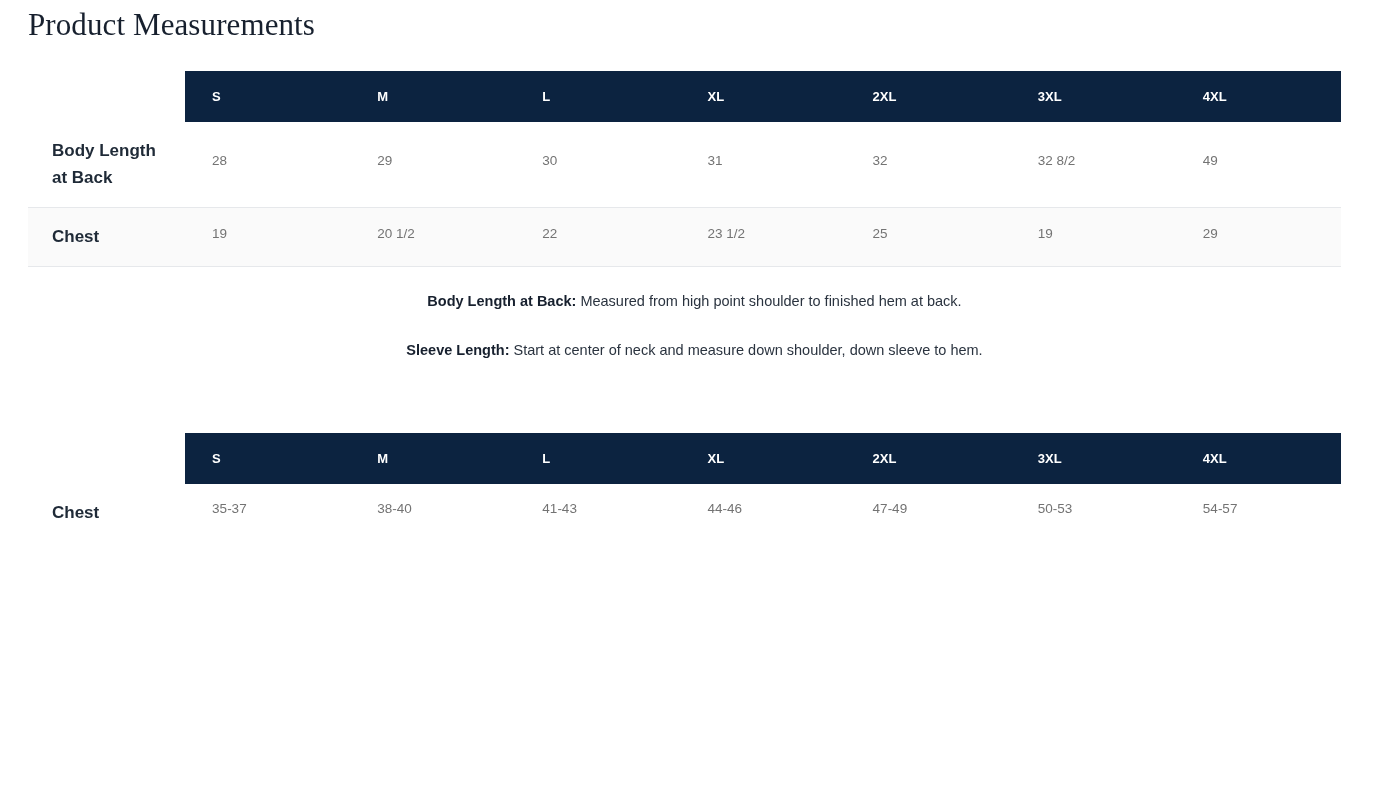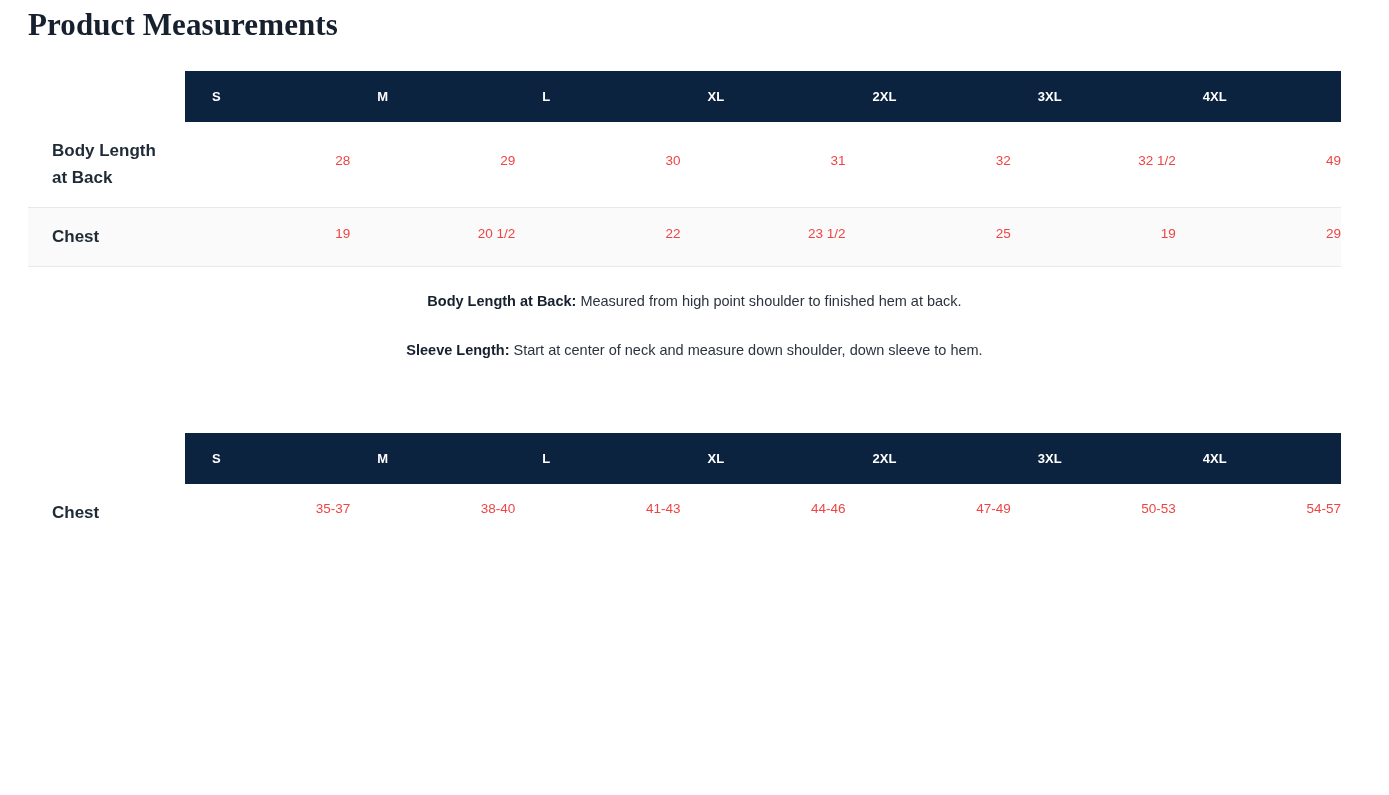--- a/index.html
+++ b/index.html
@@ -15,21 +15,21 @@
     overflow: hidden;
   }
   .page {
     position: relative;
     width: 1389px;
     padding: 0 28px;
     box-sizing: border-box;
   }
   h1.section-title {
     font-family: "Liberation Serif", serif;
-    font-weight: 700;
+    font-weight: 400;
     font-size: 31px;
     line-height: 1.2;
     color: #17202e;
     margin: 0;
     padding-top: 6px;
     letter-spacing: 0.1px;
   }
   .table-wrap {
     margin-top: 28px;
   }
@@ -59,25 +59,24 @@
     font-size: 17px;
     font-weight: bold;
     color: #1f2a37;
     padding: 16px 12px 16px 24px;
     line-height: 1.55;
     vertical-align: middle;
     border-bottom: 1px solid #e6e8eb;
   }
   table.size-table tbody td {
     font-size: 13.5px;
-    color: #ef4444;
+    color: #737373;
     padding: 8px 0 16px 27px;
     vertical-align: middle;
     border-bottom: 1px solid #e6e8eb;
-    text-align: right;
   }
   table.size-table tbody tr.alt th,
   table.size-table tbody tr.alt td {
     background: #fafafa;
   }
   table.size-table tbody tr.no-border th,
   table.size-table tbody tr.no-border td {
     border-bottom: none;
   }
   .notes {
@@ -128,21 +127,21 @@
         </tr>
       </thead>
       <tbody>
         <tr>
           <th>Body Length at Back</th>
           <td>28</td>
           <td>29</td>
           <td>30</td>
           <td>31</td>
           <td>32</td>
-          <td>32 1/2</td>
+          <td>32 8/2</td>
           <td>49</td>
         </tr>
         <tr class="alt">
           <th>Chest</th>
           <td>19</td>
           <td>20 1/2</td>
           <td>22</td>
           <td>23 1/2</td>
           <td>25</td>
           <td>19</td>

